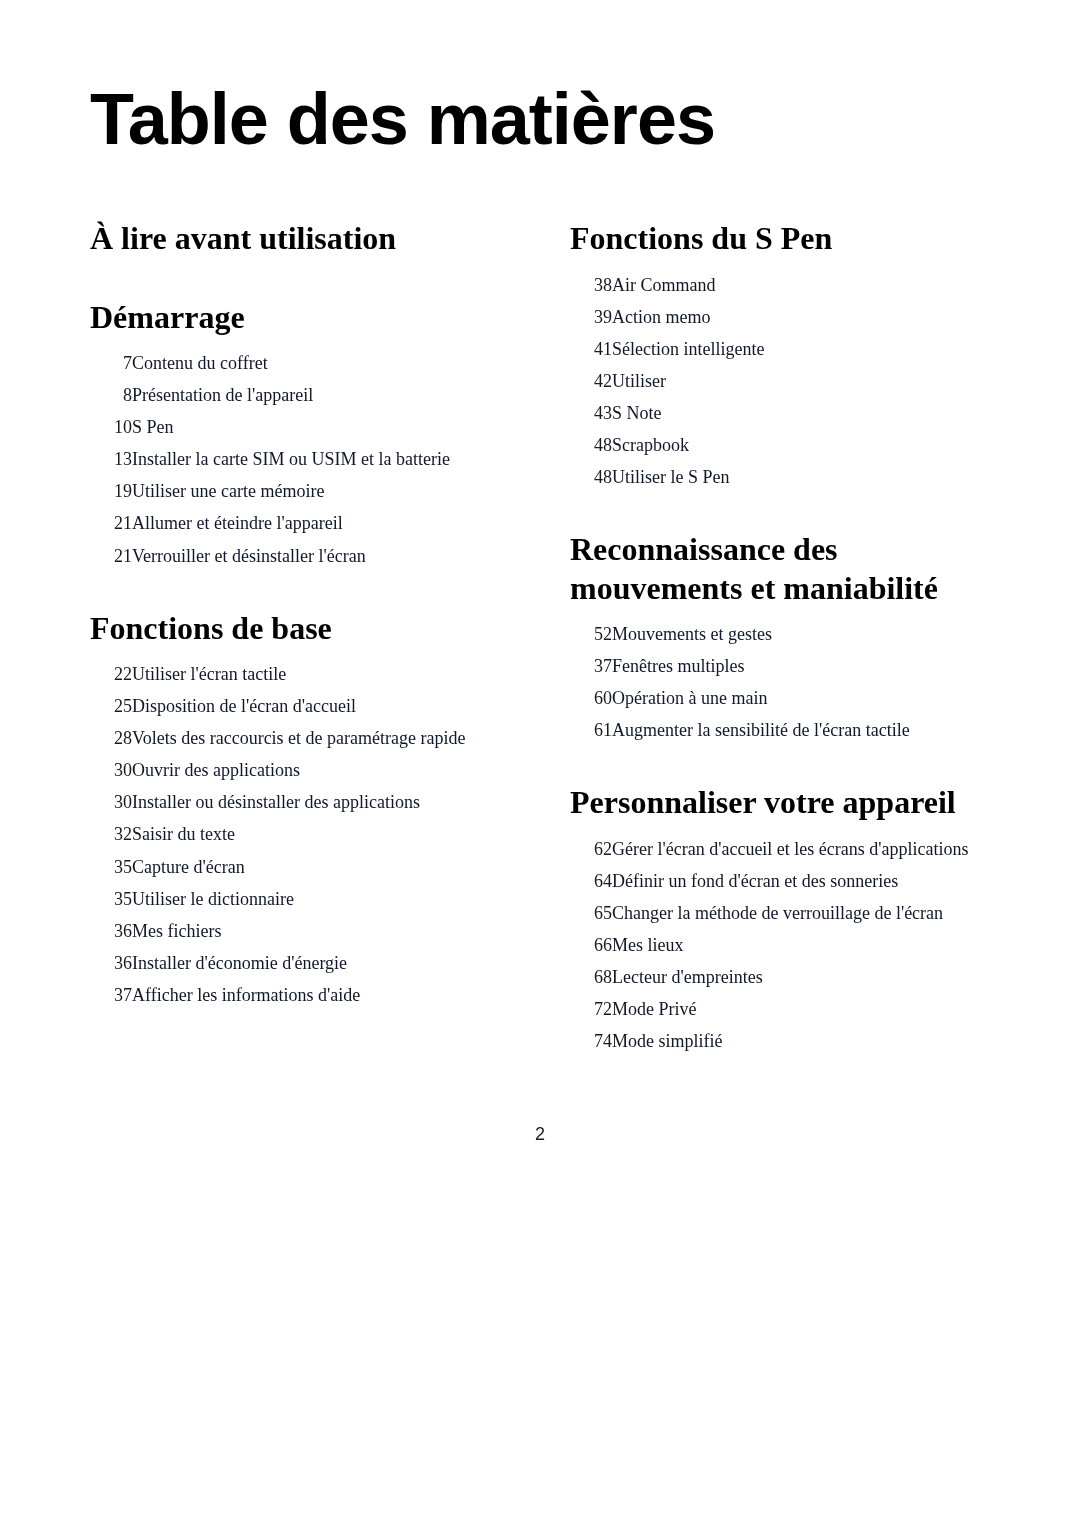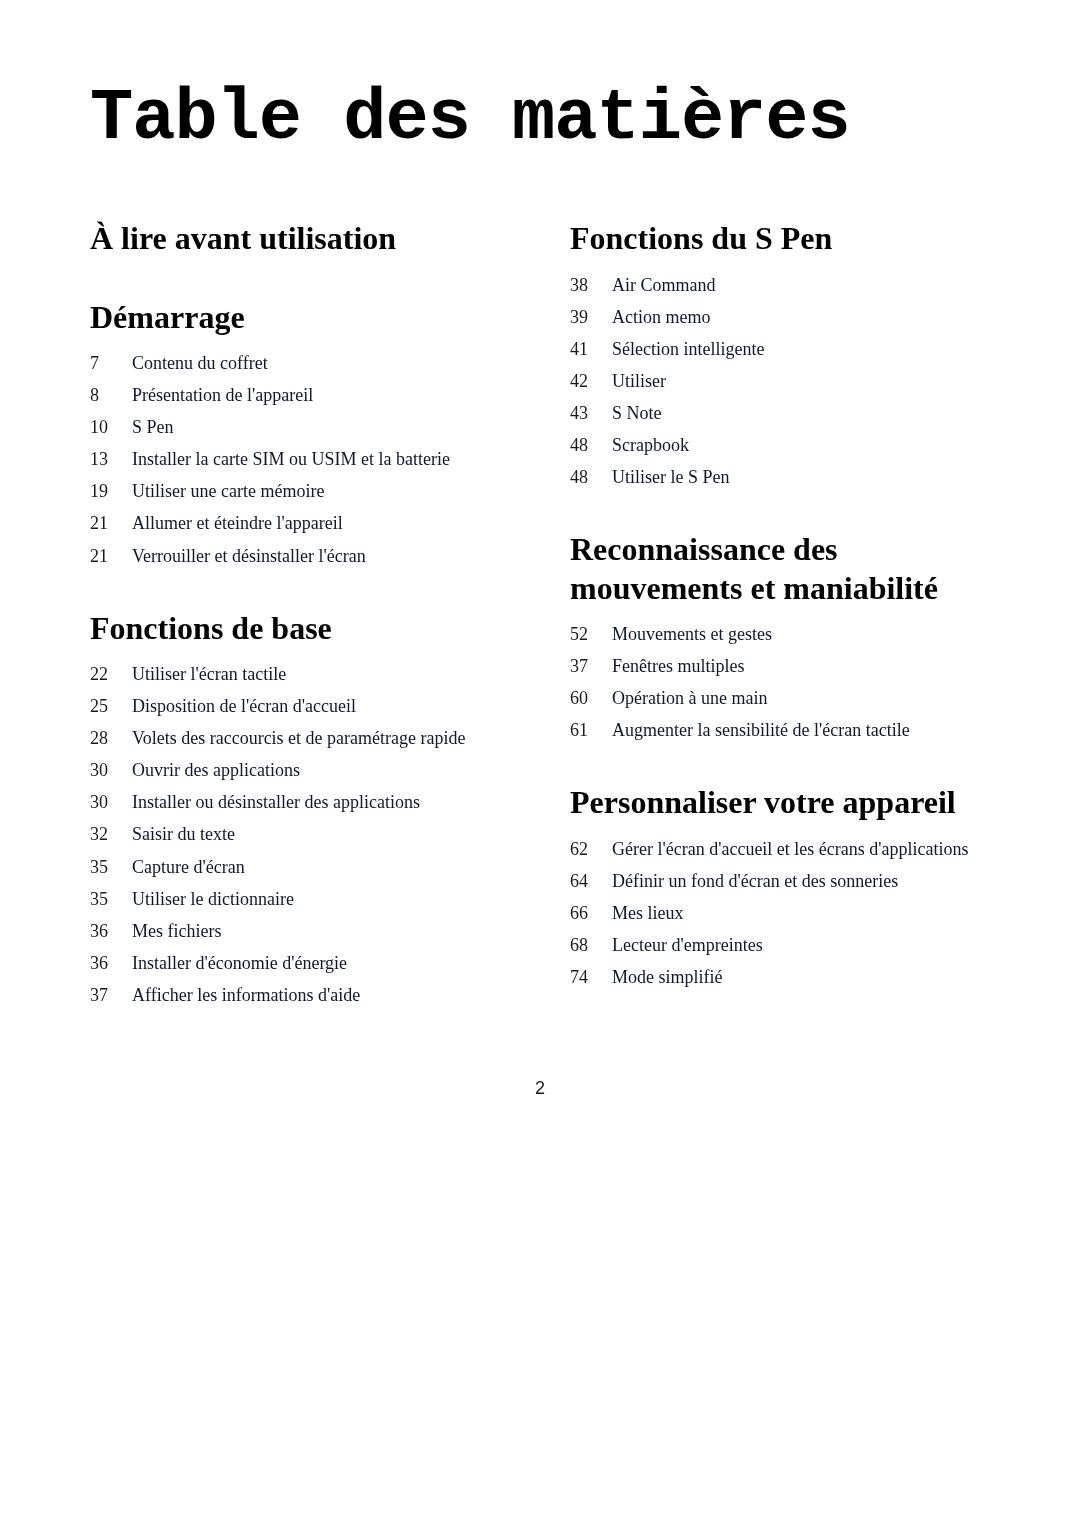--- a/index.html
+++ b/index.html
@@ -17,21 +17,20 @@
       padding: 80px 90px 80px 90px;
     }
 
     .page-title {
       font-size: 72px;
       font-weight: 900;
       color: #000000;
       margin-bottom: 60px;
       line-height: 1.1;
       letter-spacing: -1px;
-      font-family: Liberation Mono, monospace;
     }
 
     .two-column {
       display: flex;
       gap: 60px;
       font-family: Liberation Serif, serif;
     }
 
     .column-left {
       flex: 1;
@@ -66,20 +65,21 @@
       font-size: 18px;
       line-height: 1.45;
       color: #1a1a1a;
     }
 
     .toc-num {
       min-width: 42px;
       font-size: 18px;
       color: #1a1a1a;
       flex-shrink: 0;
+      text-align: right;
     }
 
     .toc-text {
       font-size: 18px;
       color: #0f172a;
     }
 
     .page-number {
       text-align: center;
       font-size: 18px;
@@ -238,28 +238,36 @@
     <ul class="toc-list">
       <li class="toc-item">
         <span class="toc-num">62</span>
         <span class="toc-text">Gérer l'écran d'accueil et les écrans d'applications</span>
       </li>
       <li class="toc-item">
         <span class="toc-num">64</span>
         <span class="toc-text">Définir un fond d'écran et des sonneries</span>
       </li>
       <li class="toc-item">
+        <span class="toc-num">65</span>
+        <span class="toc-text">Changer la méthode de verrouillage de l'écran</span>
+      </li>
+      <li class="toc-item">
         <span class="toc-num">66</span>
         <span class="toc-text">Mes lieux</span>
       </li>
       <li class="toc-item">
         <span class="toc-num">68</span>
         <span class="toc-text">Lecteur d'empreintes</span>
       </li>
       <li class="toc-item">
+        <span class="toc-num">72</span>
+        <span class="toc-text">Mode Privé</span>
+      </li>
+      <li class="toc-item">
         <span class="toc-num">74</span>
         <span class="toc-text">Mode simplifié</span>
       </li>
     </ul>
 
   </div>
 </div>
 
 <div class="page-number">2</div>
 

